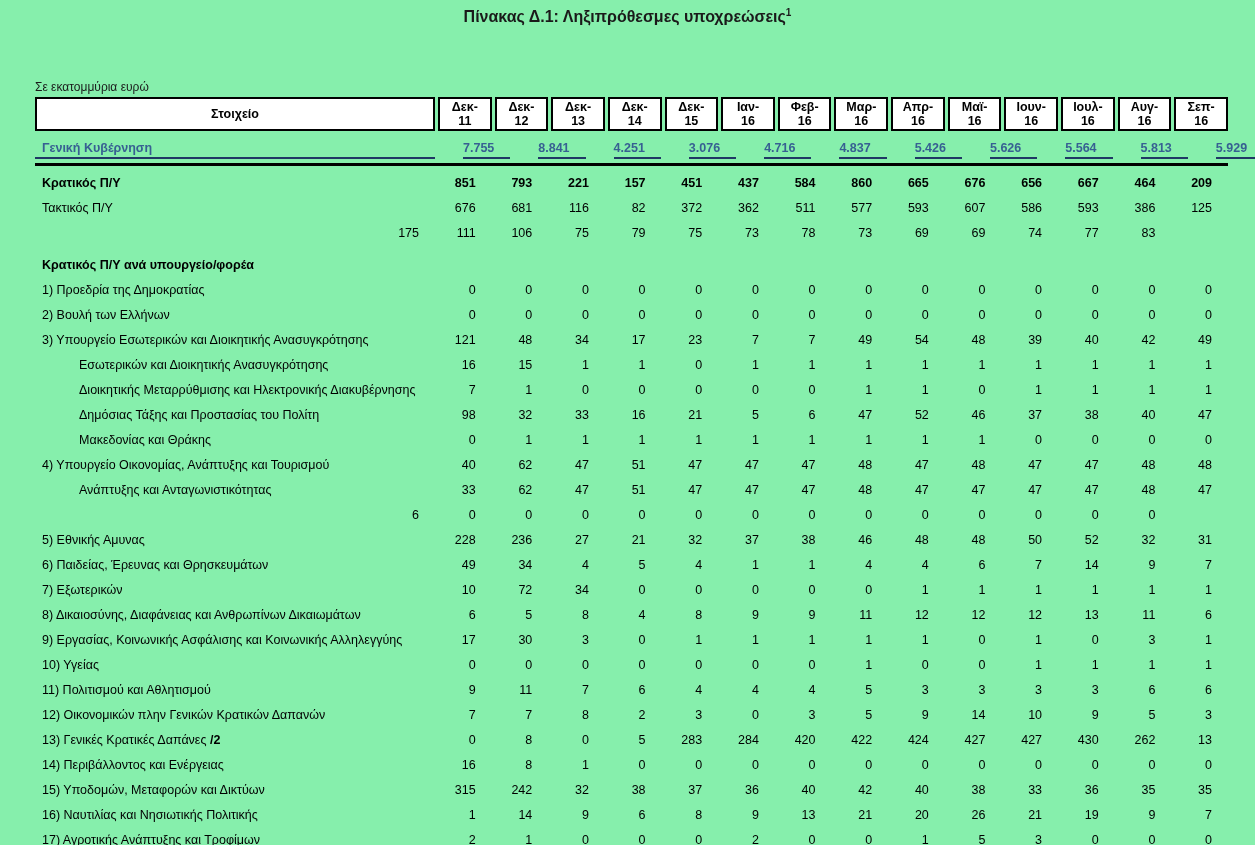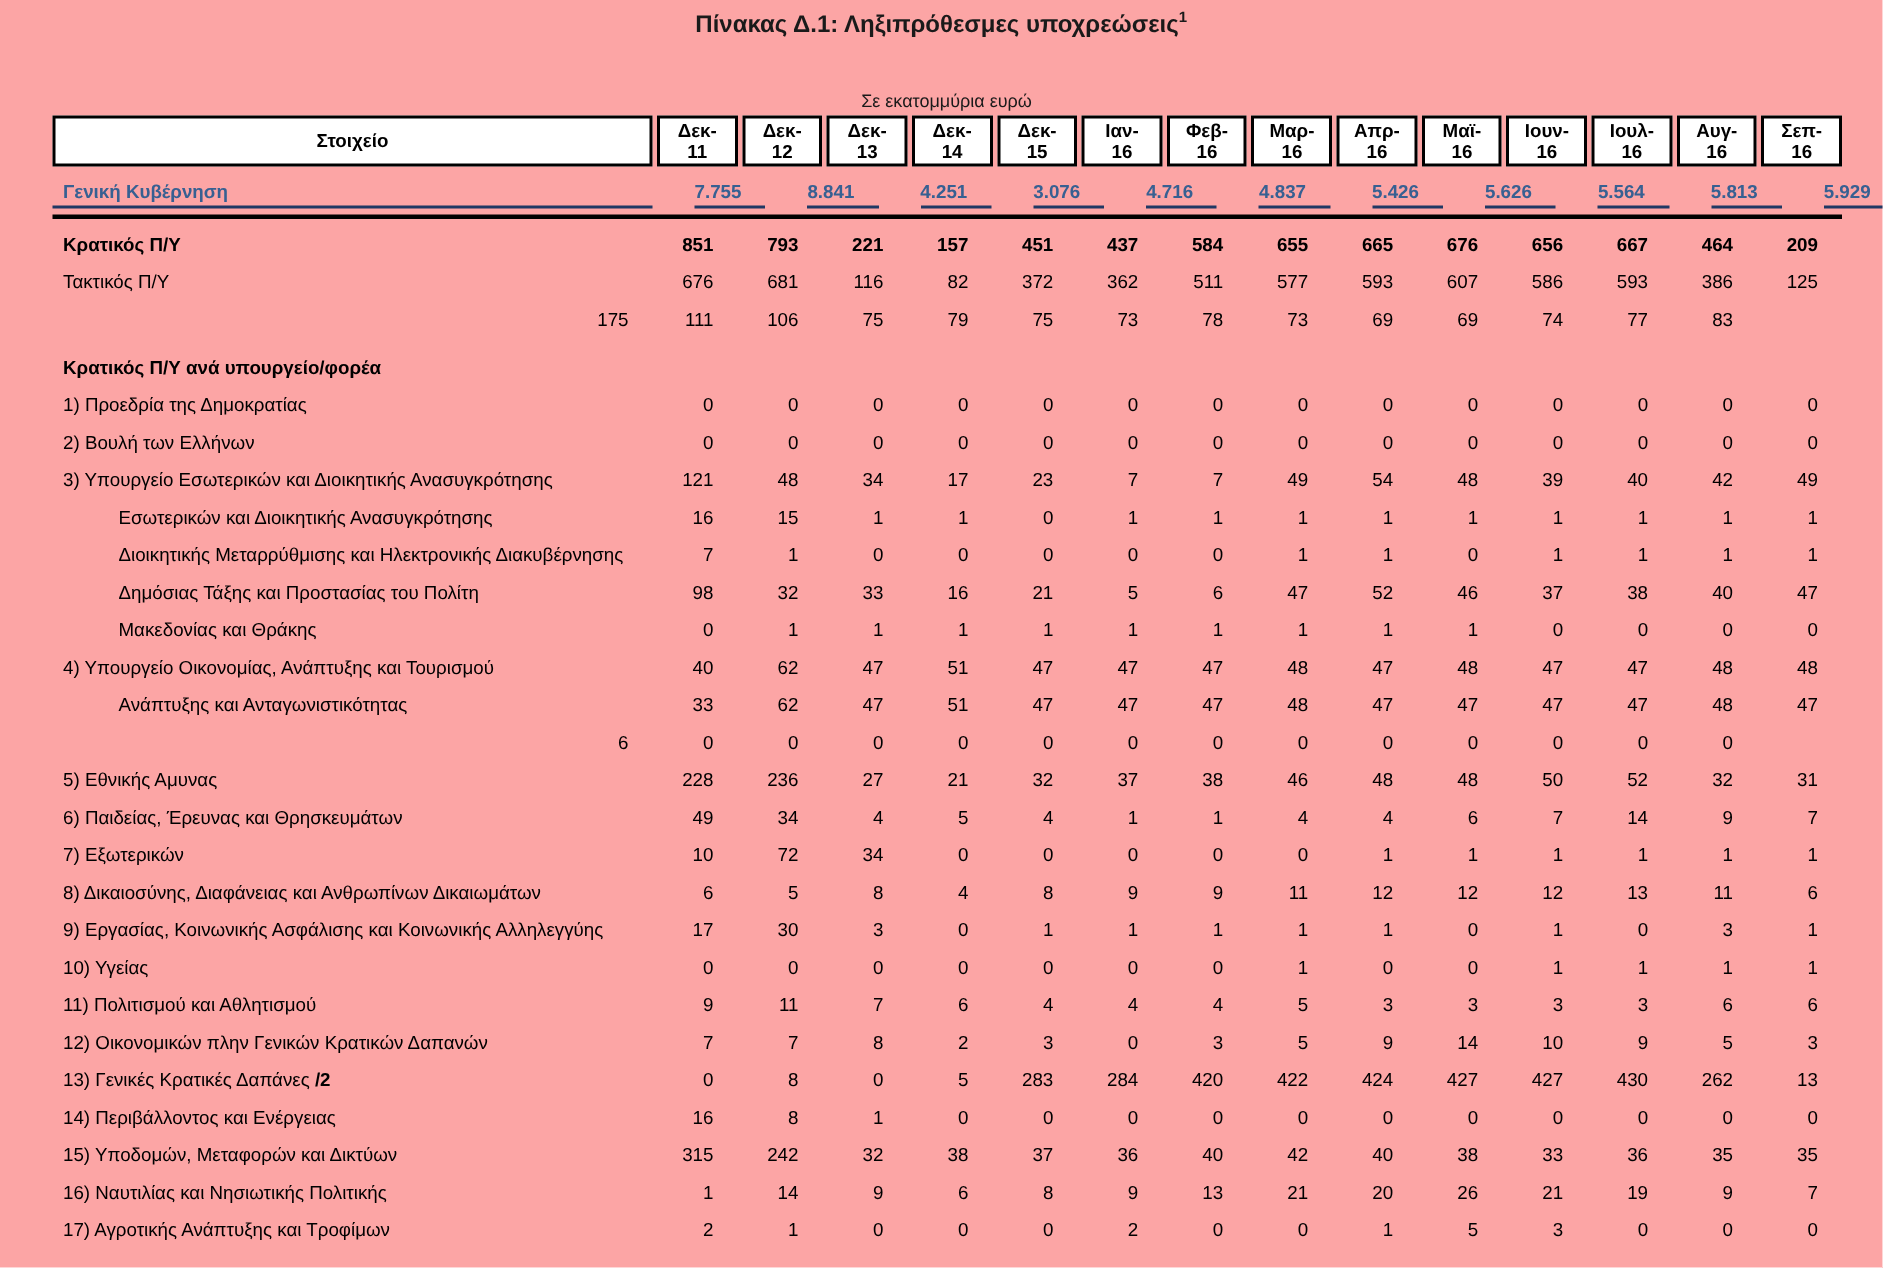--- a/index.html
+++ b/index.html
@@ -2,33 +2,33 @@
 <html><head>
 <meta charset="utf-8">
 <style>
   html,body{margin:0;padding:0;background:#ffffff;}
   body{
     width:1255px;height:845px;overflow:hidden;
     font-family:"Liberation Sans","DejaVu Sans",sans-serif;
     color:#000;
     -webkit-font-smoothing:antialiased;
   }
-  .page{position:relative;width:1255px;height:845px;background:#fca5a5;}
+  .page{position:relative;width:1255px;height:845px;background:#86efac;}
 
   .title-block{
     position:absolute;top:8px;left:0;width:100%;
     text-align:center;font-size:16px;font-weight:bold;color:#1a1a1a;
   }
   .title-block sup{font-size:10px;font-weight:bold;vertical-align:super;line-height:0;}
 
   .table-wrap{position:absolute;top:60px;left:35px;width:1193px;}
 
   .unit-note{
-    text-align:center;font-size:12px;color:#1a1a1a;
-    margin-bottom:3px;padding-right:1px;
+    text-align:left;font-size:12px;color:#1a1a1a;
+    margin-bottom:3px;padding-right:1px;margin-top:20px;
   }
 
   .grid-row{
     display:grid;
     grid-template-columns:400px repeat(14,1fr);
     column-gap:3px;
     align-items:center;
   }
 
   
@@ -158,21 +158,21 @@
         <div class="thick-rule"></div>
         <div class="grid-row data-row row-bold">
           <div class="label"><span>Κρατικός Π/Υ</span></div>
           <div class="num">851</div>
           <div class="num">793</div>
           <div class="num">221</div>
           <div class="num">157</div>
           <div class="num">451</div>
           <div class="num">437</div>
           <div class="num">584</div>
-          <div class="num">655</div>
+          <div class="num">860</div>
           <div class="num">665</div>
           <div class="num">676</div>
           <div class="num">656</div>
           <div class="num">667</div>
           <div class="num">464</div>
           <div class="num">209</div>
         </div>
         <div class="grid-row data-row ">
           <div class="label"><span>Τακτικός Π/Υ</span></div>
           <div class="num">676</div>

